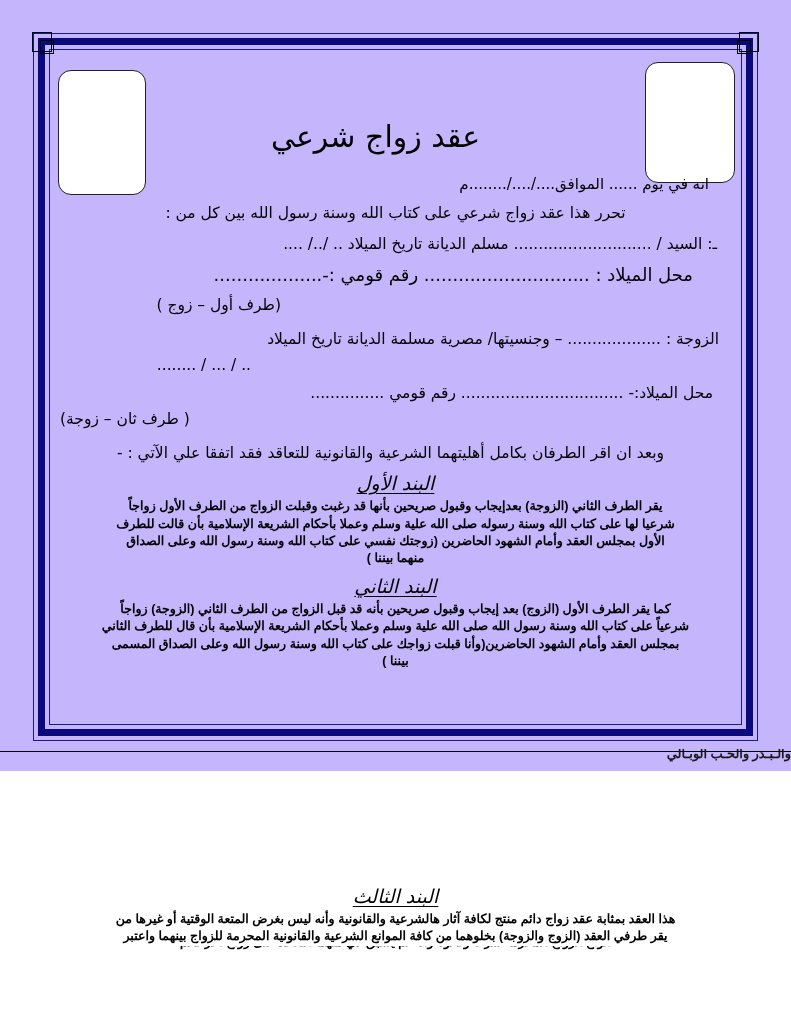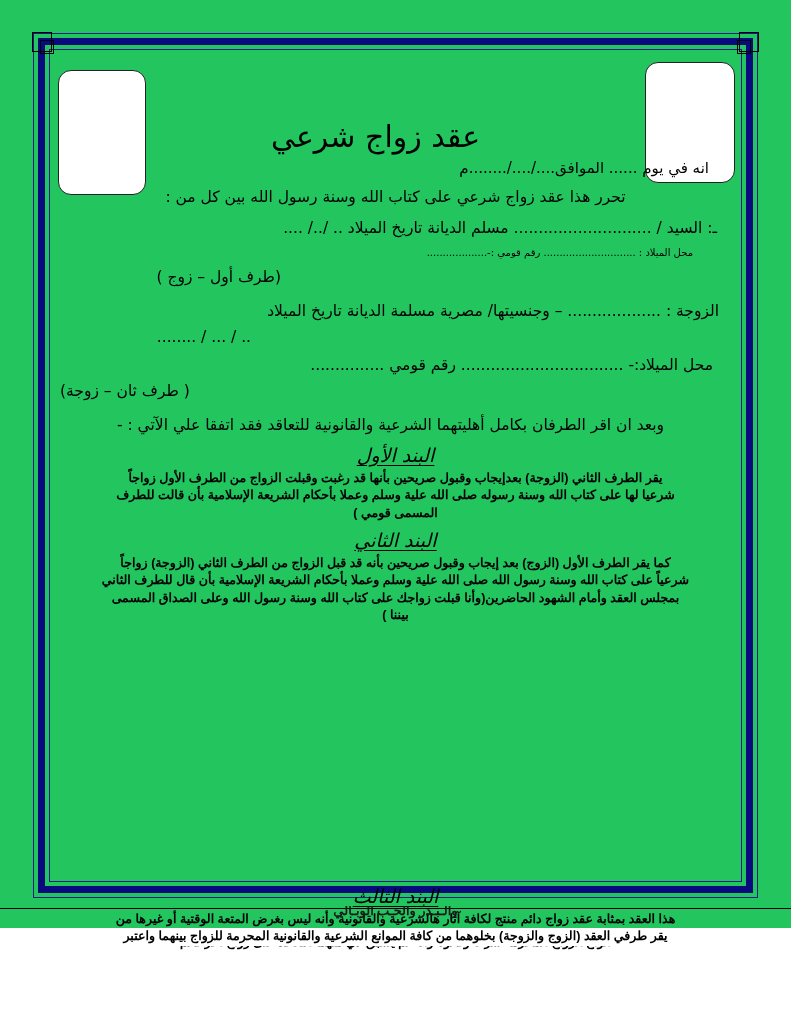--- a/index.html
+++ b/index.html
@@ -12,22 +12,22 @@
     height: 1024px;
     overflow: hidden;
     font-family: "DejaVu Sans", "Liberation Sans", sans-serif;
     color: #000000;
   }
 
   
   .page {
     position: relative;
     width: 791px;
-    height: 928px;
-    background: #22c55e;
+    height: 771px;
+    background: #c4b5fd;
     box-sizing: border-box;
   }
 
   
   .frame-outer {
     position: absolute;
     left: 33px;
     top: 33px;
     right: 33px;
     bottom: 30px;
@@ -116,42 +116,42 @@
   .line-row {
     font-size: 15.5px;
     line-height: 1.55;
     margin: 0;
     padding: 0;
     white-space: nowrap;
   }
 
   .date-line {
     text-align: right;
-    margin-top: 4px;
+    margin-top: 20px;
     padding-right: 22px;
     font-size: 15px;
   }
 
   .intro-line {
     text-align: center;
     margin-top: 5px;
     font-size: 15.5px;
   }
 
   .field-line {
     text-align: right;
     margin-top: 7px;
     padding-right: 14px;
     font-size: 15.5px;
   }
   .field-line-2 {
     text-align: right;
     margin-top: 5px;
     padding-right: 38px;
-    font-size: 10px;
+    font-size: 18px;
   }
   .party-tag {
     margin-top: 4px;
     padding-right: 450px;
     font-size: 15.5px;
     white-space: nowrap;
   }
   .party-tag-b {
     text-align: left;
     margin-top: 2px;
@@ -242,21 +242,21 @@
   }
 
   
   .footer-wrap {
     position: absolute;
     left: 0;
     right: 0;
     bottom: 0;
     height: 22px;
     overflow: hidden;
-    text-align: center;
+    text-align: right;
   }
   .footer-text {
     position: relative;
     top: -3px;
     font-size: 13px;
     font-family: "Liberation Serif", "DejaVu Serif", serif;
     font-weight: 700;
     color: #1a1a1a;
     letter-spacing: 0.5px;
   }
@@ -298,21 +298,22 @@
     <div class="line-row wife-dob">.. / ... / ........</div>
     <div class="line-row wife-line2">محل الميلاد:-        .................................         رقم قومي ...............</div>
     <div class="line-row party-tag-b">( طرف ثان – زوجة)</div>
 
     <div class="line-row agree-line">وبعد ان اقر الطرفان بكامل أهليتهما الشرعية والقانونية للتعاقد فقد اتفقا علي الآتي : -</div>
 
     <div class="clause-heading">البند الأول</div>
     <div class="clause-body">
       <span class="ln">يقر الطرف الثاني (الزوجة) بعدإيجاب وقبول صريحين بأنها قد رغبت وقبلت الزواج من الطرف الأول زواجاً</span>
       <span class="ln">شرعيا لها على كتاب الله وسنة رسوله صلى الله علية وسلم وعملا بأحكام الشريعة الإسلامية بأن قالت للطرف</span>
-      <span class="ln-last">المسمى قومي )</span>
+      <span class="ln">الأول بمجلس العقد وأمام الشهود الحاضرين (زوجتك نفسي على كتاب الله وسنة رسول الله وعلى الصداق</span>
+      <span class="ln-last">منهما بيننا )</span>
     </div>
 
     <div class="clause-heading">البند الثاني</div>
     <div class="clause-body">
       <span class="ln">كما يقر الطرف الأول (الزوج) بعد إيجاب وقبول صريحين بأنه قد قبل الزواج من الطرف الثاني (الزوجة) زواجاً</span>
       <span class="ln">شرعياً على كتاب الله وسنة رسول الله صلى الله علية وسلم وعملا بأحكام الشريعة الإسلامية بأن قال للطرف الثاني</span>
       <span class="ln">بمجلس العقد وأمام الشهود الحاضرين(وأنا قبلت زواجك على كتاب الله وسنة رسول الله وعلى الصداق المسمى</span>
       <span class="ln-last">بيننا )</span>
     </div>
 

